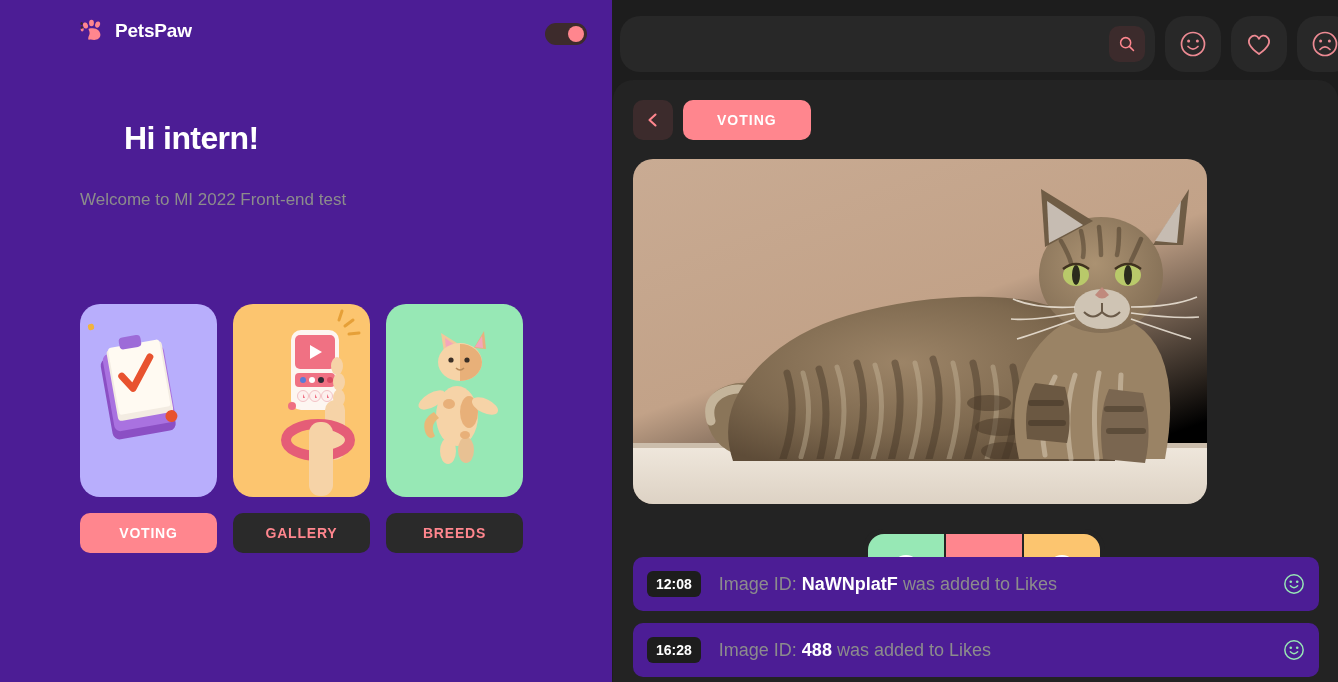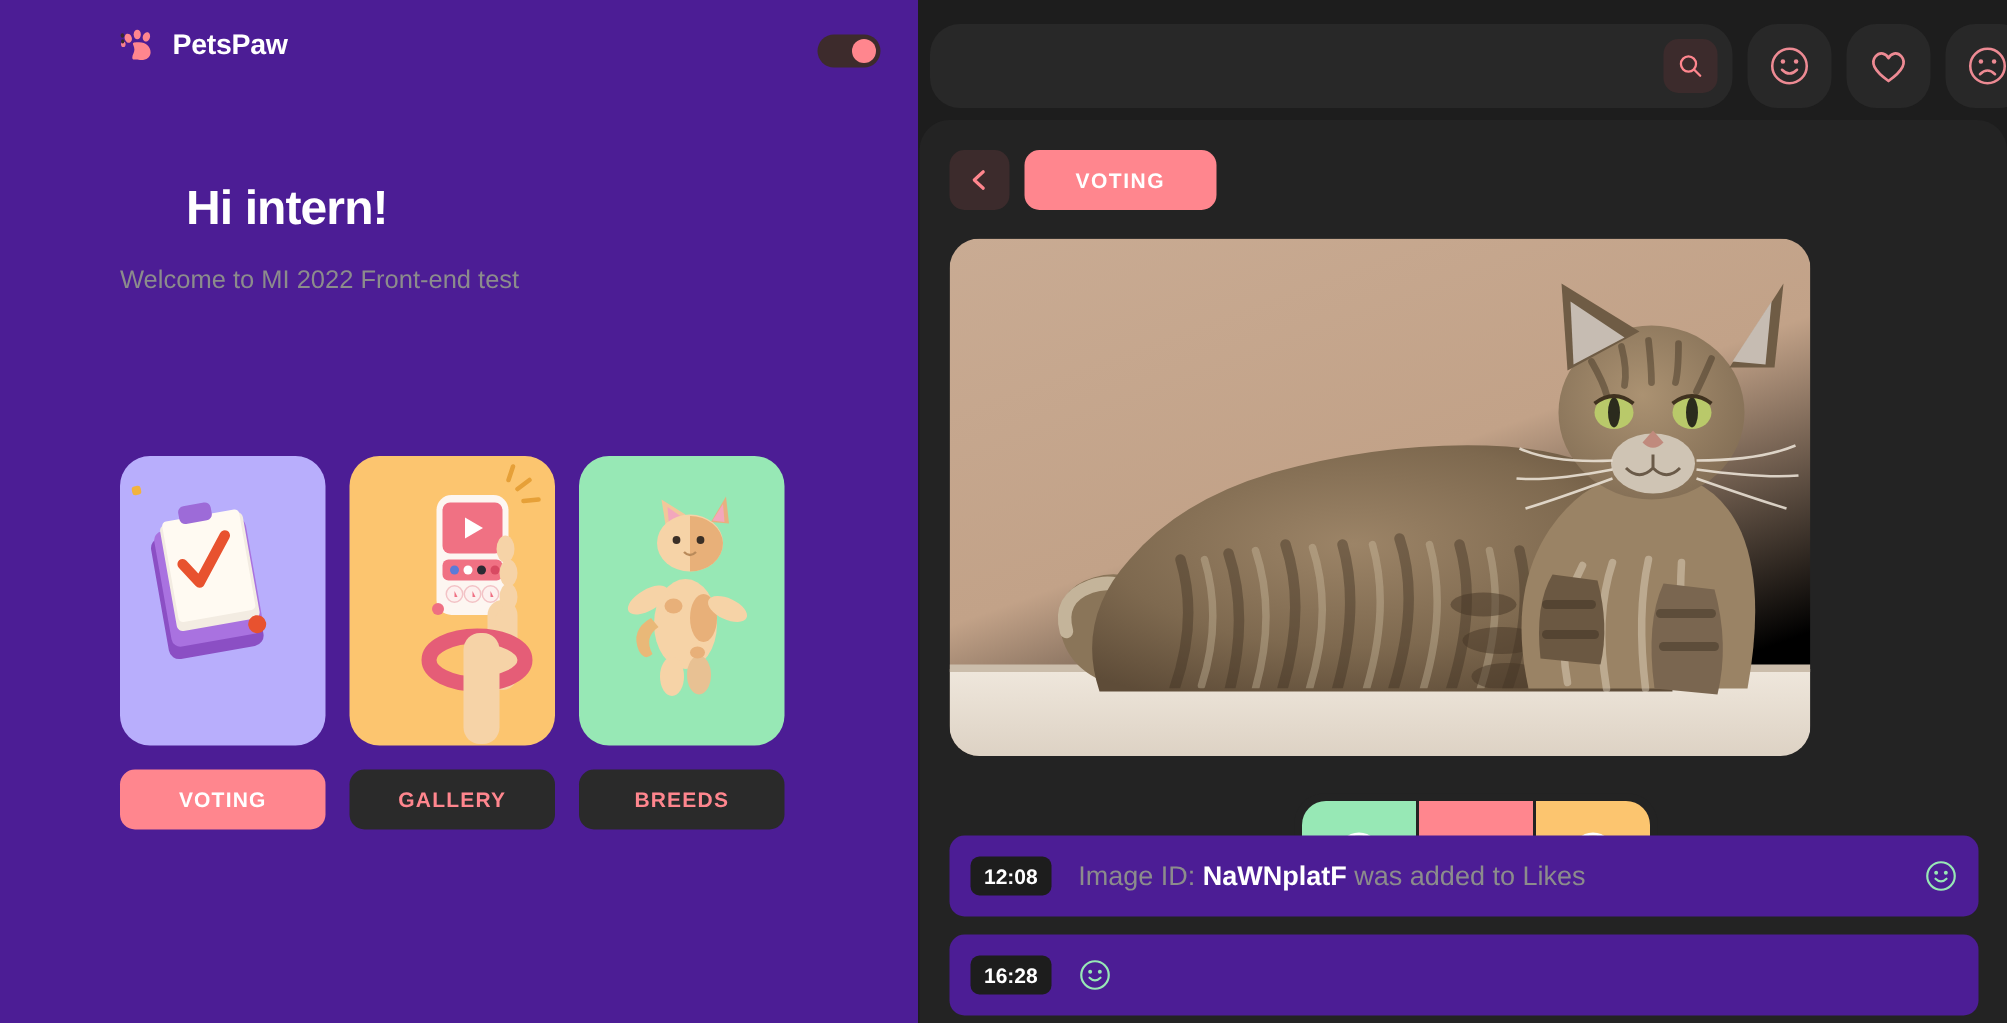--- a/index.html
+++ b/index.html
@@ -36,21 +36,21 @@
     position: absolute; right: 3px; top: 3px;
     width: 16px; height: 16px; border-radius: 50%;
     background: #ff868e;
   }
 
   .hero-title {
     position: absolute; left: 80px; top: 120px;
     color: #ffffff; font-size: 32px; font-weight: bold; letter-spacing: -0.6px; margin-left: 44px;
   }
   .hero-sub {
-    position: absolute; left: 80px; top: 177px;
+    position: absolute; left: 80px; top: 190px;
     color: #8c8c8c; font-size: 17px;
   }
   .section-title {
     position: absolute; left: 80px; top: 260px;
     color: #ffffff; font-size: 16px; font-weight: bold;
   }
 
   .cards { position: absolute; left: 80px; top: 304px; display: flex; gap: 16px; }
   .card-col { width: 137px; }
   .card-thumb {
@@ -453,20 +453,21 @@
           <svg class="log-icon" viewBox="0 0 30 30">
             <circle cx="15" cy="15" r="12.5" fill="none" stroke="#97e8b5" stroke-width="2"></circle>
             <circle cx="10.6" cy="12" r="1.8" fill="#97e8b5"></circle>
             <circle cx="19.4" cy="12" r="1.8" fill="#97e8b5"></circle>
             <path d="M10 17.5 q5 5 10 0" fill="none" stroke="#97e8b5" stroke-width="2" stroke-linecap="round"></path>
           </svg>
         </div>
 
         <div class="log-row">
           <span class="log-time">16:28</span>
+          <span class="log-text"><span>Image ID:</span> <b>488</b> <span>was added to Likes</span></span>
           <svg class="log-icon" viewBox="0 0 30 30">
             <circle cx="15" cy="15" r="12.5" fill="none" stroke="#97e8b5" stroke-width="2"></circle>
             <circle cx="10.6" cy="12" r="1.8" fill="#97e8b5"></circle>
             <circle cx="19.4" cy="12" r="1.8" fill="#97e8b5"></circle>
             <path d="M10 17.5 q5 5 10 0" fill="none" stroke="#97e8b5" stroke-width="2" stroke-linecap="round"></path>
           </svg>
         </div>
 
       </div>
     </div>

